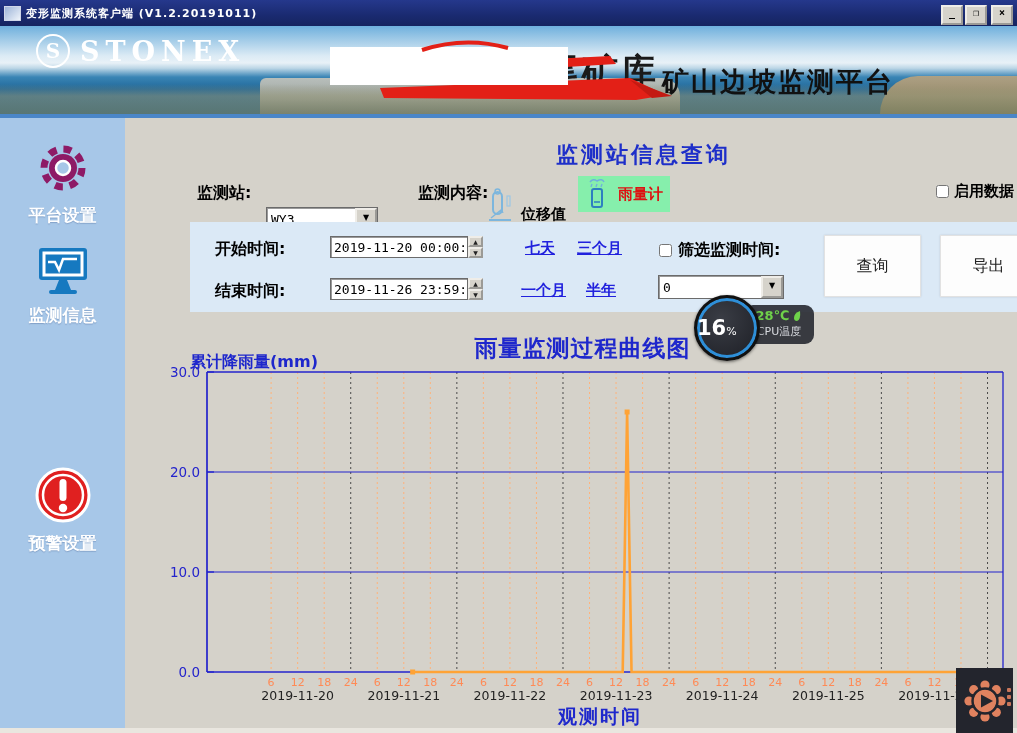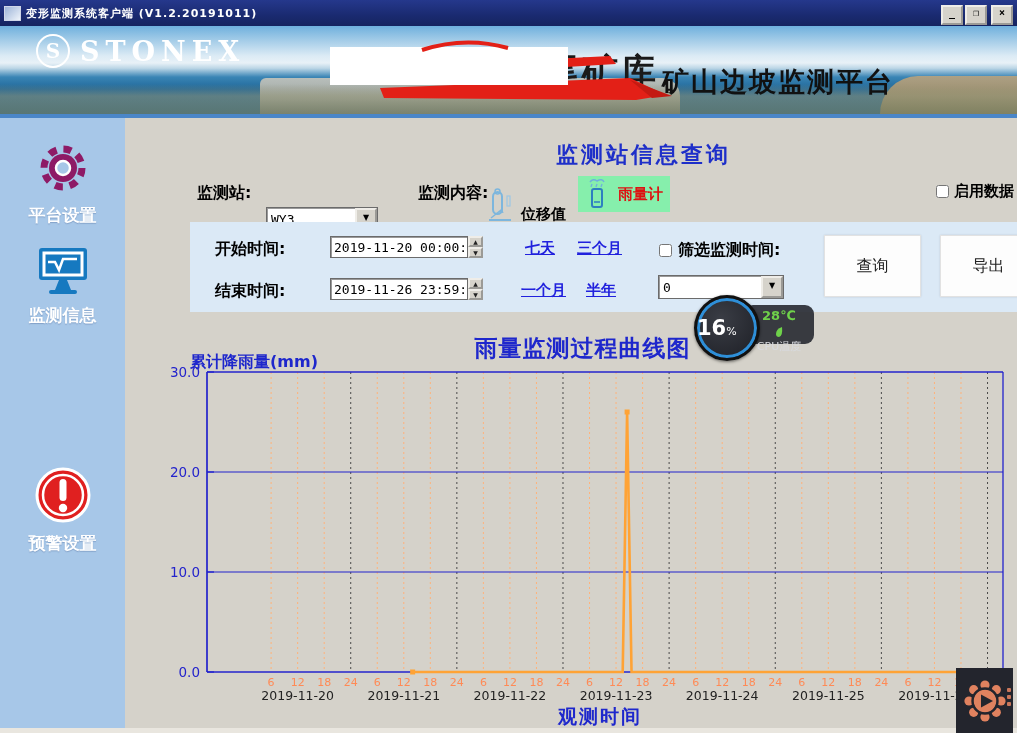--- a/index.html
+++ b/index.html
@@ -222,21 +222,21 @@
 </div>
 <div class="abs combo" style="left:658px;top:275px;width:124px;height:22px;">
   <div class="val">0</div>
   <div class="drop">▼</div>
 </div>
 
 <div class="abs btn-big" style="left:824px;top:235px;width:95px;height:60px;">查询</div>
 <div class="abs btn-big" style="left:940px;top:235px;width:95px;height:60px;">导出</div>
 
 <div class="abs cpu-pill">
-  <div class="temp" style="display:flex;align-items:center;justify-content:center;gap:3px;flex-direction:column;">
+  <div class="temp" style="display:flex;align-items:center;justify-content:center;gap:3px;">
     <span>28℃</span>
     <svg width="10" height="12" viewBox="0 0 10 12">
       <path d="M8,1 Q2,3 2,8 Q2,11 5,11 Q9,10 8,1 Z" fill="#6fd24a"></path>
     </svg>
   </div>
   <div class="tlabel">CPU温度</div>
 </div>
 <div class="abs cpu-circle">
   <span class="pct">16</span>
   <span class="pctu">%</span>

